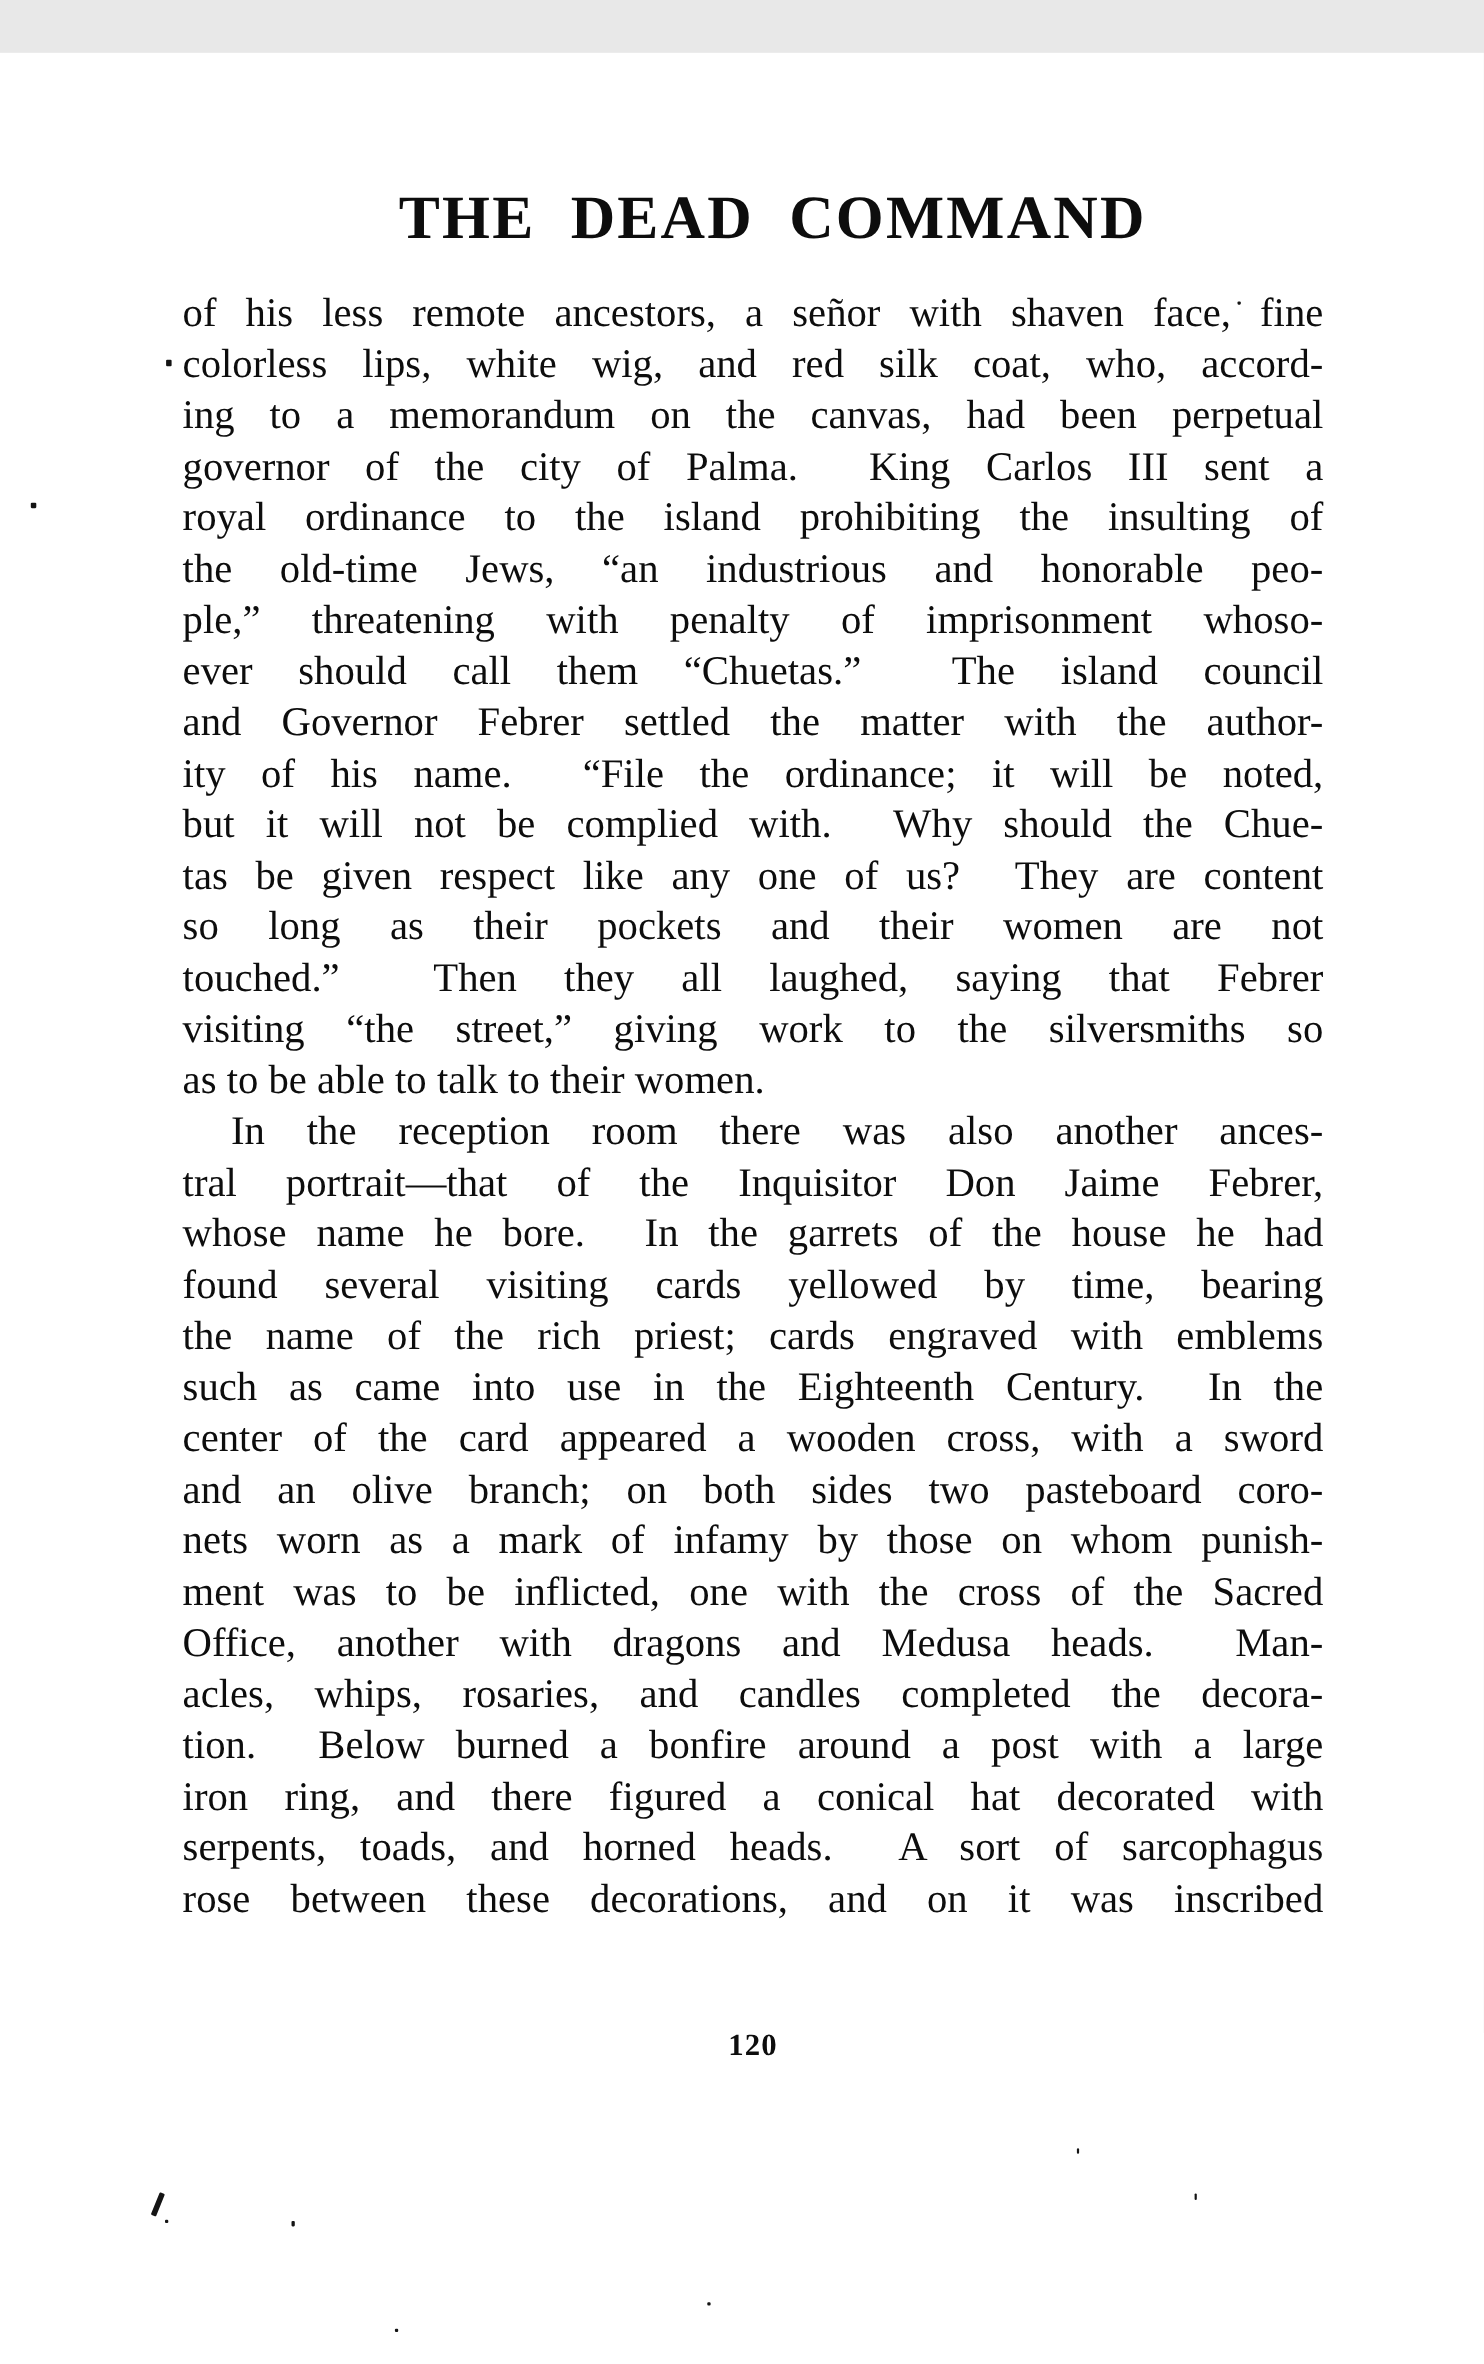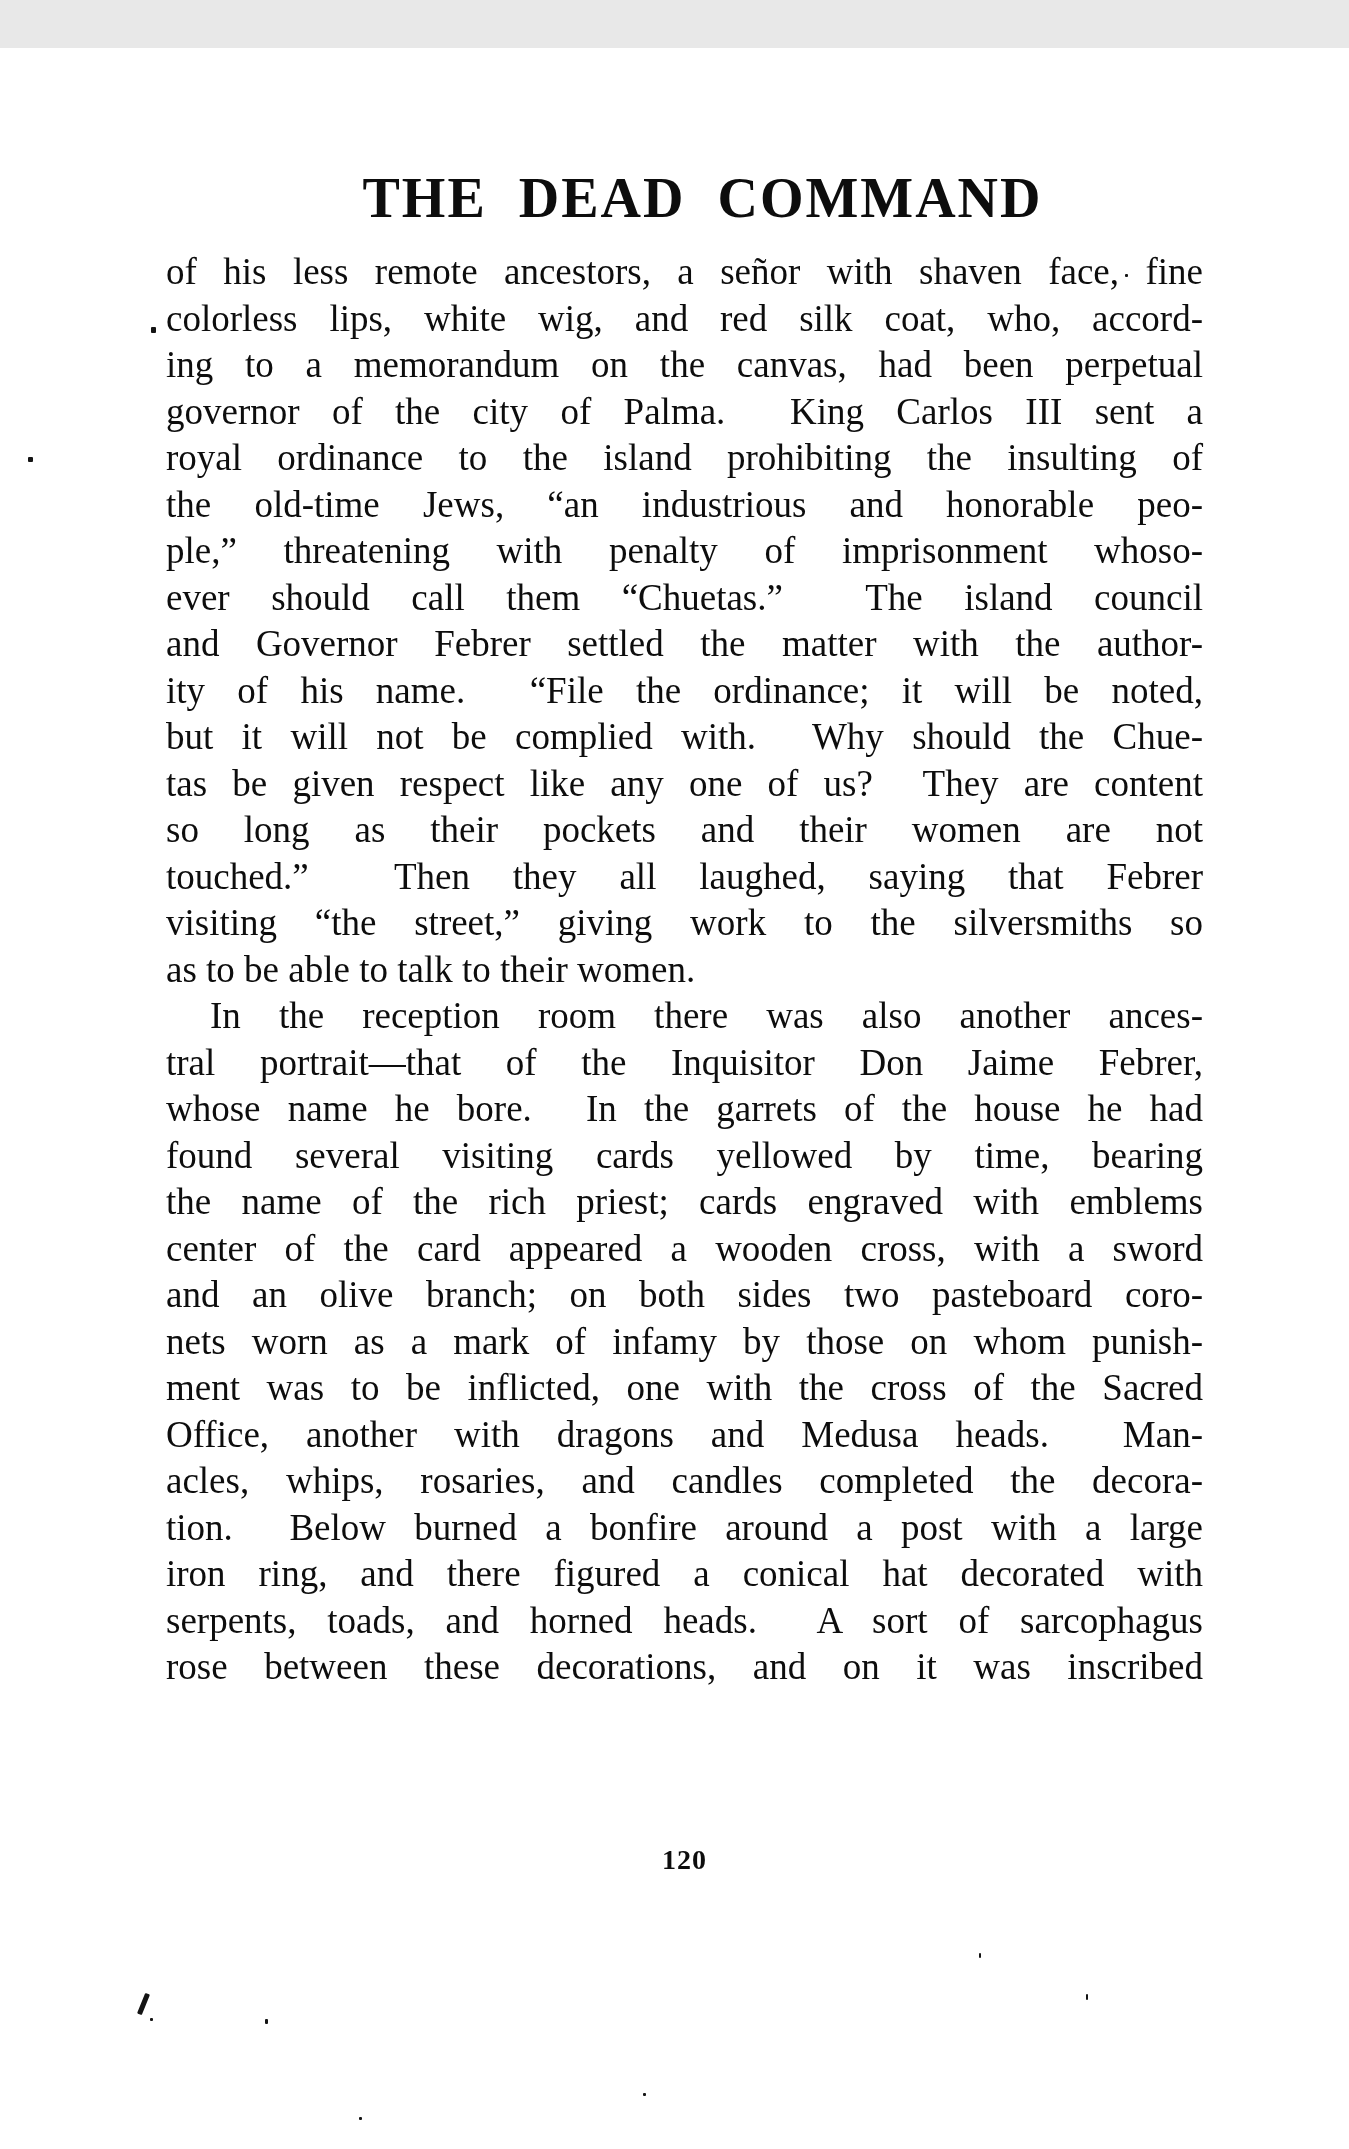--- a/index.html
+++ b/index.html
@@ -22,21 +22,21 @@
     text-align: center;
     font-size: 56px;
     font-weight: bold;
     letter-spacing: 2px;
     word-spacing: 16px;
     white-space: pre;
   }
   .text-block {
     position: absolute;
     left: 166px;
-    top: 201px;
+    top: 214px;
     width: 1037px;
     font-size: 37px;
     line-height: 46.5px;
     text-rendering: optimizeLegibility;
   }
   .line {
     text-align: justify;
     text-align-last: justify;
     white-space: pre-wrap;
     height: 46.5px;
@@ -85,20 +85,21 @@
       <div class="line">tas be given respect like any one of us?  They are content</div>
       <div class="line">so long as their pockets and their women are not</div>
       <div class="line">touched.”  Then they all laughed, saying that Febrer</div>
       <div class="line">visiting “the street,” giving work to the silversmiths so</div>
       <div class="line para-end">as to be able to talk to their women.</div>
       <div class="line indent">In the reception room there was also another ances-</div>
       <div class="line">tral portrait—that of the Inquisitor Don Jaime Febrer,</div>
       <div class="line">whose name he bore.  In the garrets of the house he had</div>
       <div class="line">found several visiting cards yellowed by time, bearing</div>
       <div class="line">the name of the rich priest; cards engraved with emblems</div>
+      <div class="line">such as came into use in the Eighteenth Century.  In the</div>
       <div class="line">center of the card appeared a wooden cross, with a sword</div>
       <div class="line">and an olive branch; on both sides two pasteboard coro-</div>
       <div class="line">nets worn as a mark of infamy by those on whom punish-</div>
       <div class="line">ment was to be inflicted, one with the cross of the Sacred</div>
       <div class="line">Office, another with dragons and Medusa heads.  Man-</div>
       <div class="line">acles, whips, rosaries, and candles completed the decora-</div>
       <div class="line">tion.  Below burned a bonfire around a post with a large</div>
       <div class="line">iron ring, and there figured a conical hat decorated with</div>
       <div class="line">serpents, toads, and horned heads.  A sort of sarcophagus</div>
       <div class="line">rose between these decorations, and on it was inscribed</div>

